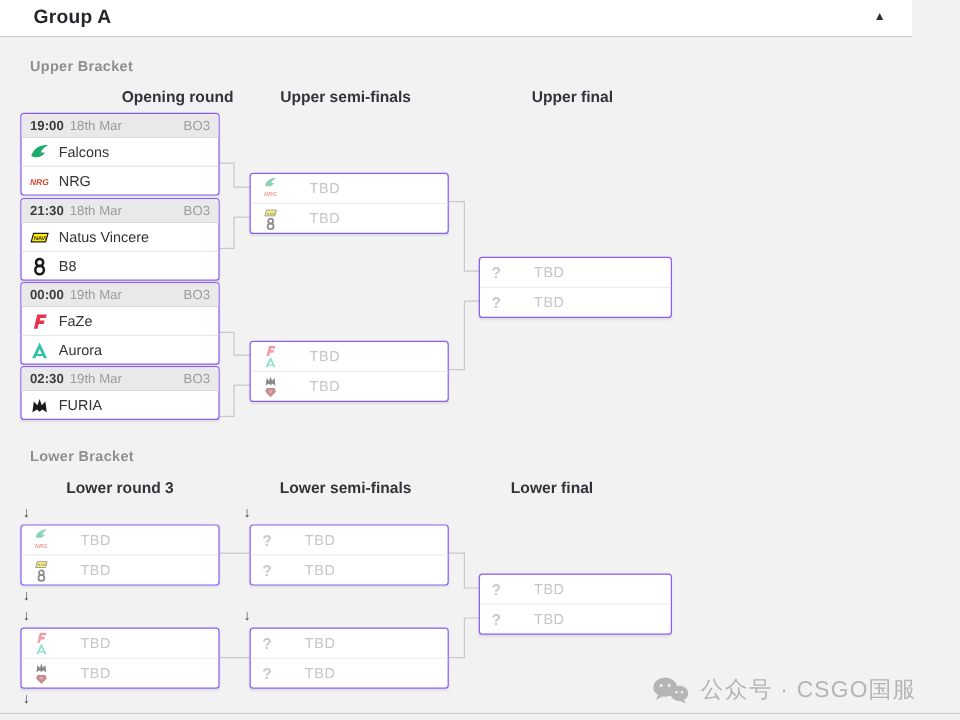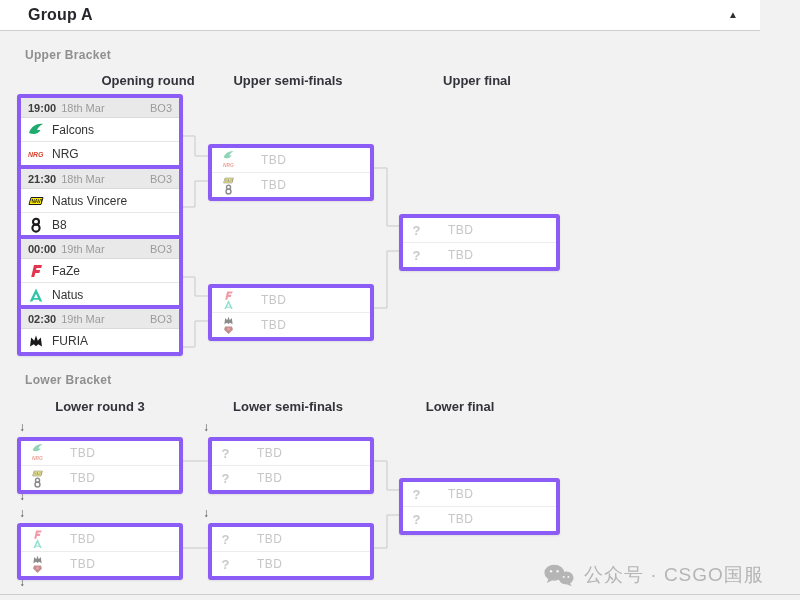--- a/index.html
+++ b/index.html
@@ -13,21 +13,21 @@
     background:#ffffff;border-bottom:1px solid #cfcfcf;
     display:flex;align-items:center;box-sizing:border-box;
   }
   .panel-title{margin-left:28px;font-size:16px;font-weight:bold;color:#26262b;letter-spacing:.2px;}
   .panel-caret{position:absolute;right:22px;top:9px;font-size:10px;color:#2f2f2f;cursor:pointer;}
   
   .section-label{position:absolute;font-size:12px;font-weight:bold;color:#8f8f8f;letter-spacing:.3px;}
   .col-header{position:absolute;transform:translateX(-50%);font-size:13px;font-weight:bold;color:#33333b;white-space:nowrap;}
   
   .match{
-    position:absolute;width:166px;background:#fff;border:4px solid #8b5cf6;
+    position:absolute;width:166px;background:#fff;border:1px solid #8b5cf6;
     border-radius:3px;box-shadow:0 1px 2px rgba(0,0,0,.08);box-sizing:border-box;
   }
   .match-header{
     height:19px;background:#e9e9e9;display:flex;align-items:center;
     padding:0 7px;font-size:11px;border-bottom:1px solid #d9d9d9;border-radius:2px 2px 0 0;
   }
   .m-time{font-weight:bold;color:#3d3d3d;}
   .m-date{color:#9b9b9b;margin-left:5px;}
   .m-fmt{color:#9b9b9b;margin-left:auto;}
   .team-row{height:23px;display:flex;align-items:center;padding:0 7px;font-size:12px;color:#333;cursor:pointer;}
@@ -183,21 +183,21 @@
           </svg>
         </span>
       <span>FaZe</span>
     </div>
     <div class="team-row">
       <span class="team-logo">
           <svg>
             <use href="#logo-aurora"></use>
           </svg>
         </span>
-      <span>Natus</span>
+      <span>Aurora</span>
     </div>
   </div>
 
   <div class="match" style="left:17px;top:305px;">
     <div class="match-header">
       <span class="m-time">02:30</span>
       <span class="m-date">19th Mar</span>
       <span class="m-fmt">BO3</span>
     </div>
     <div class="team-row">

